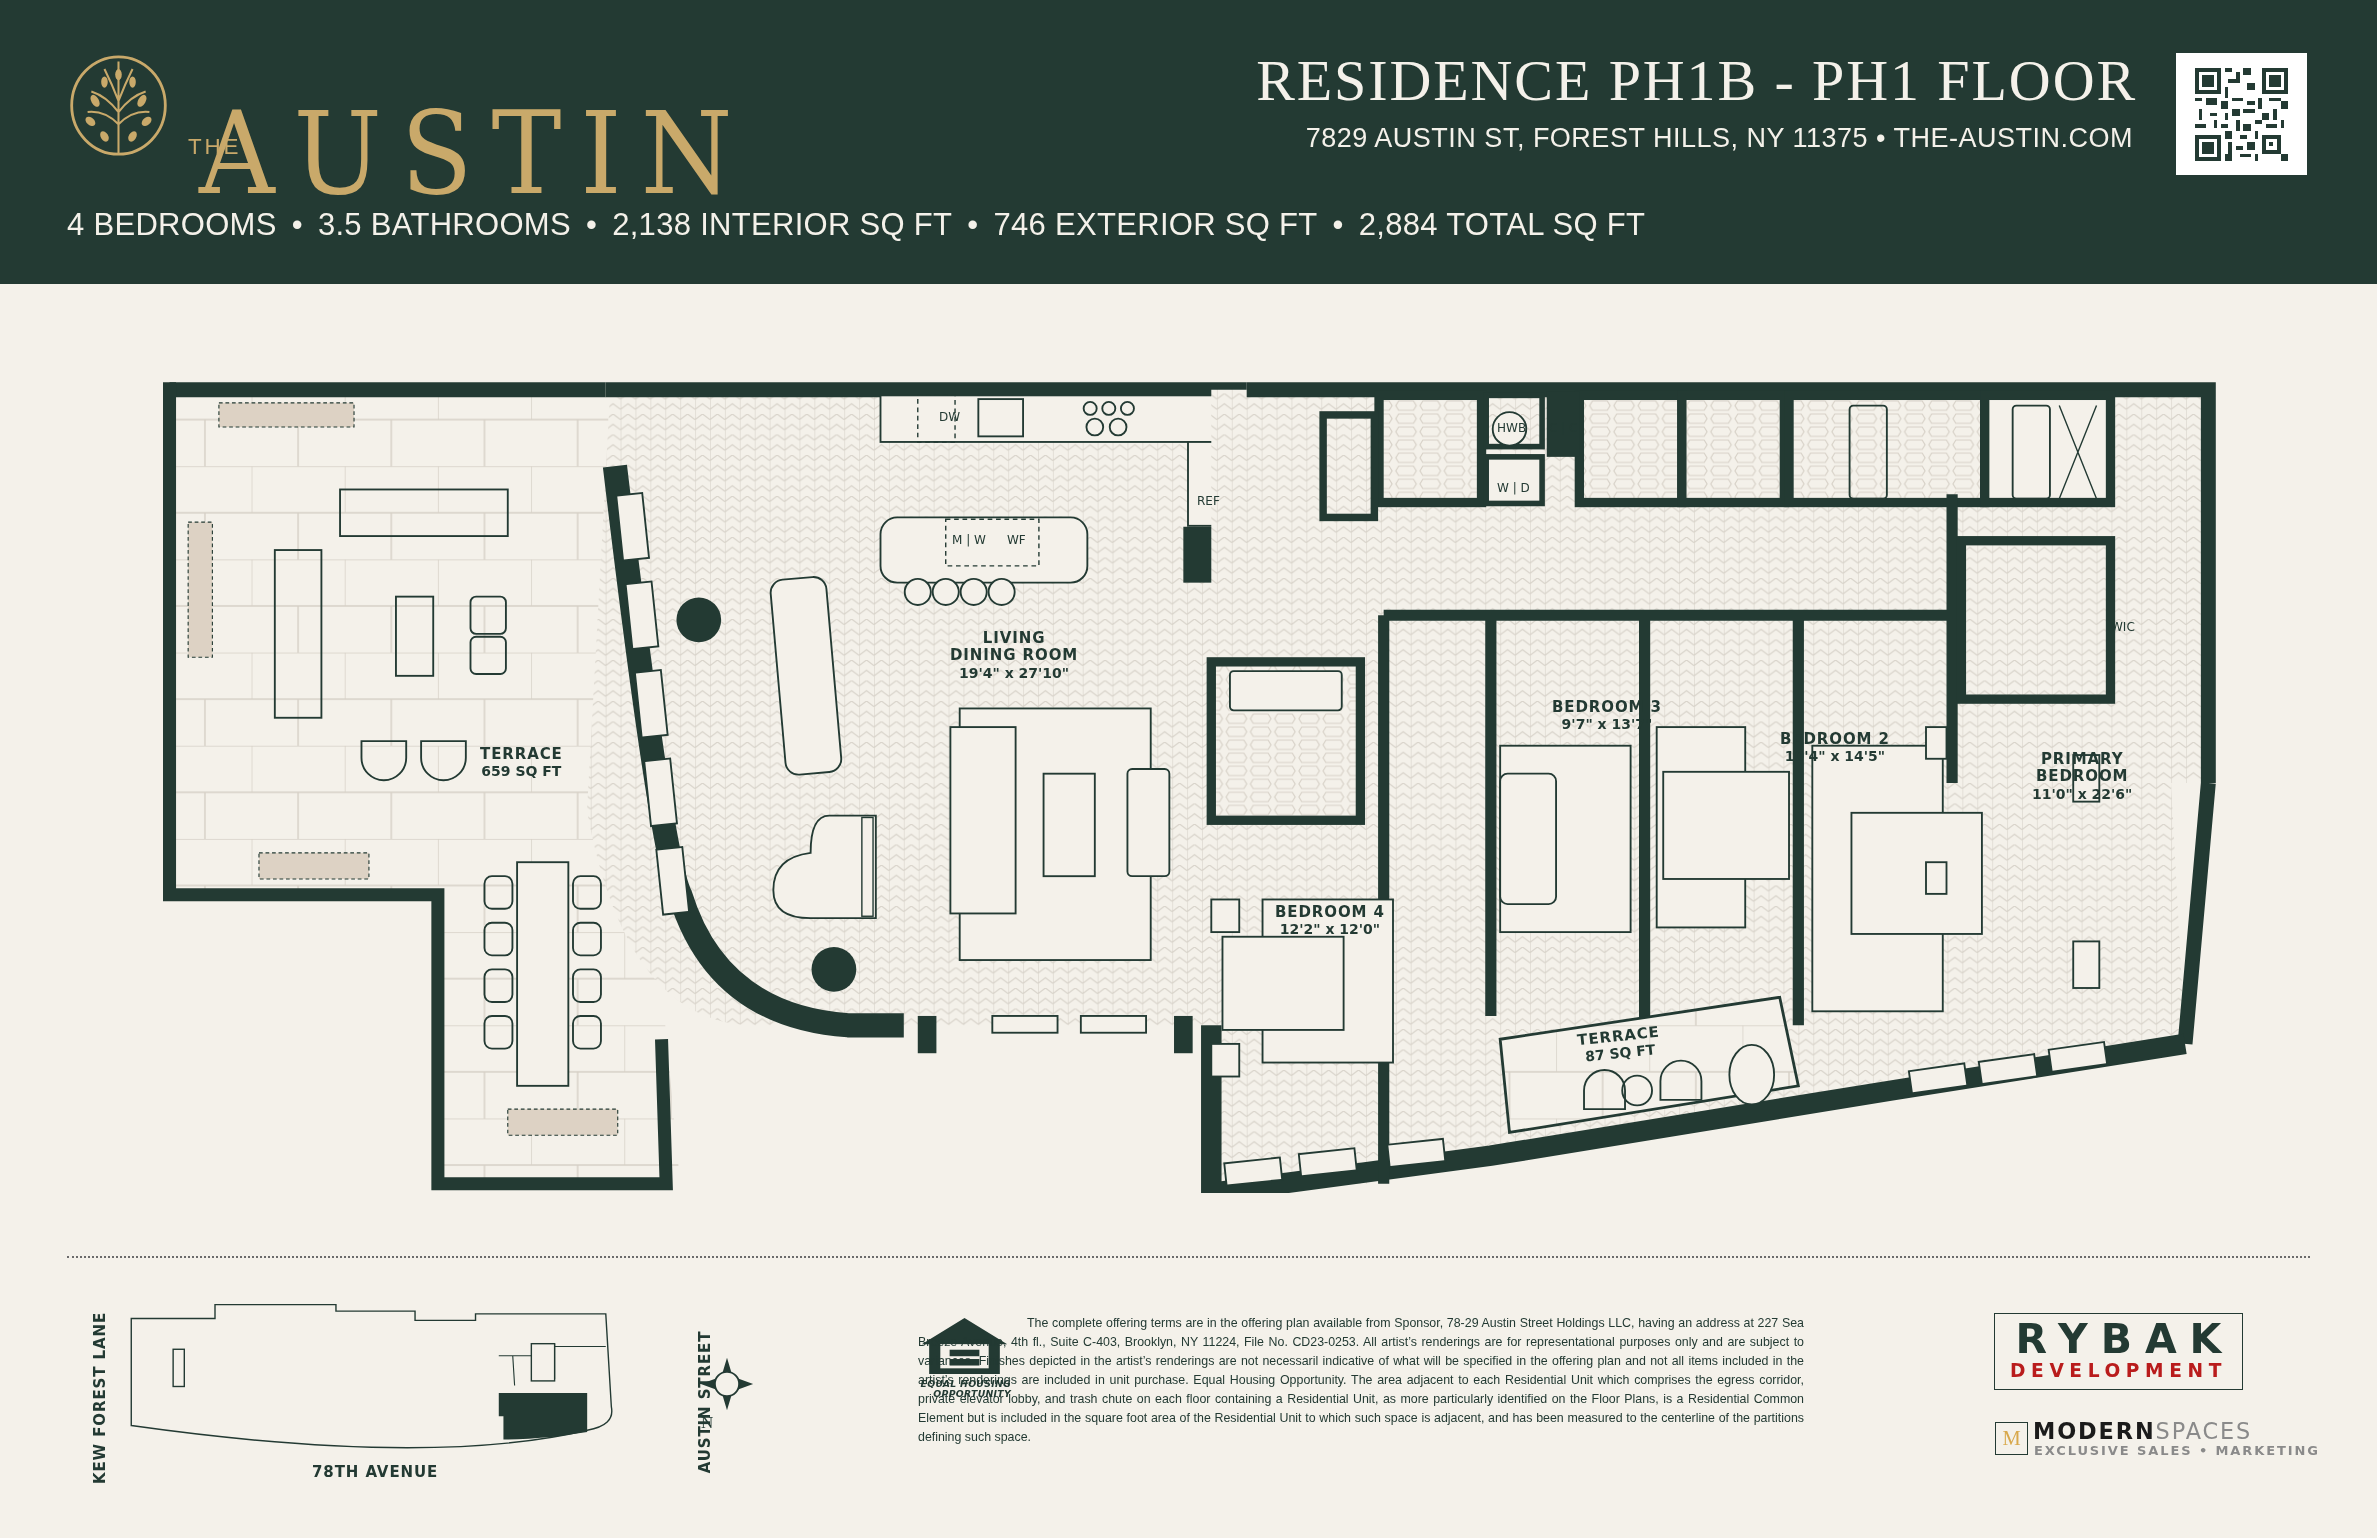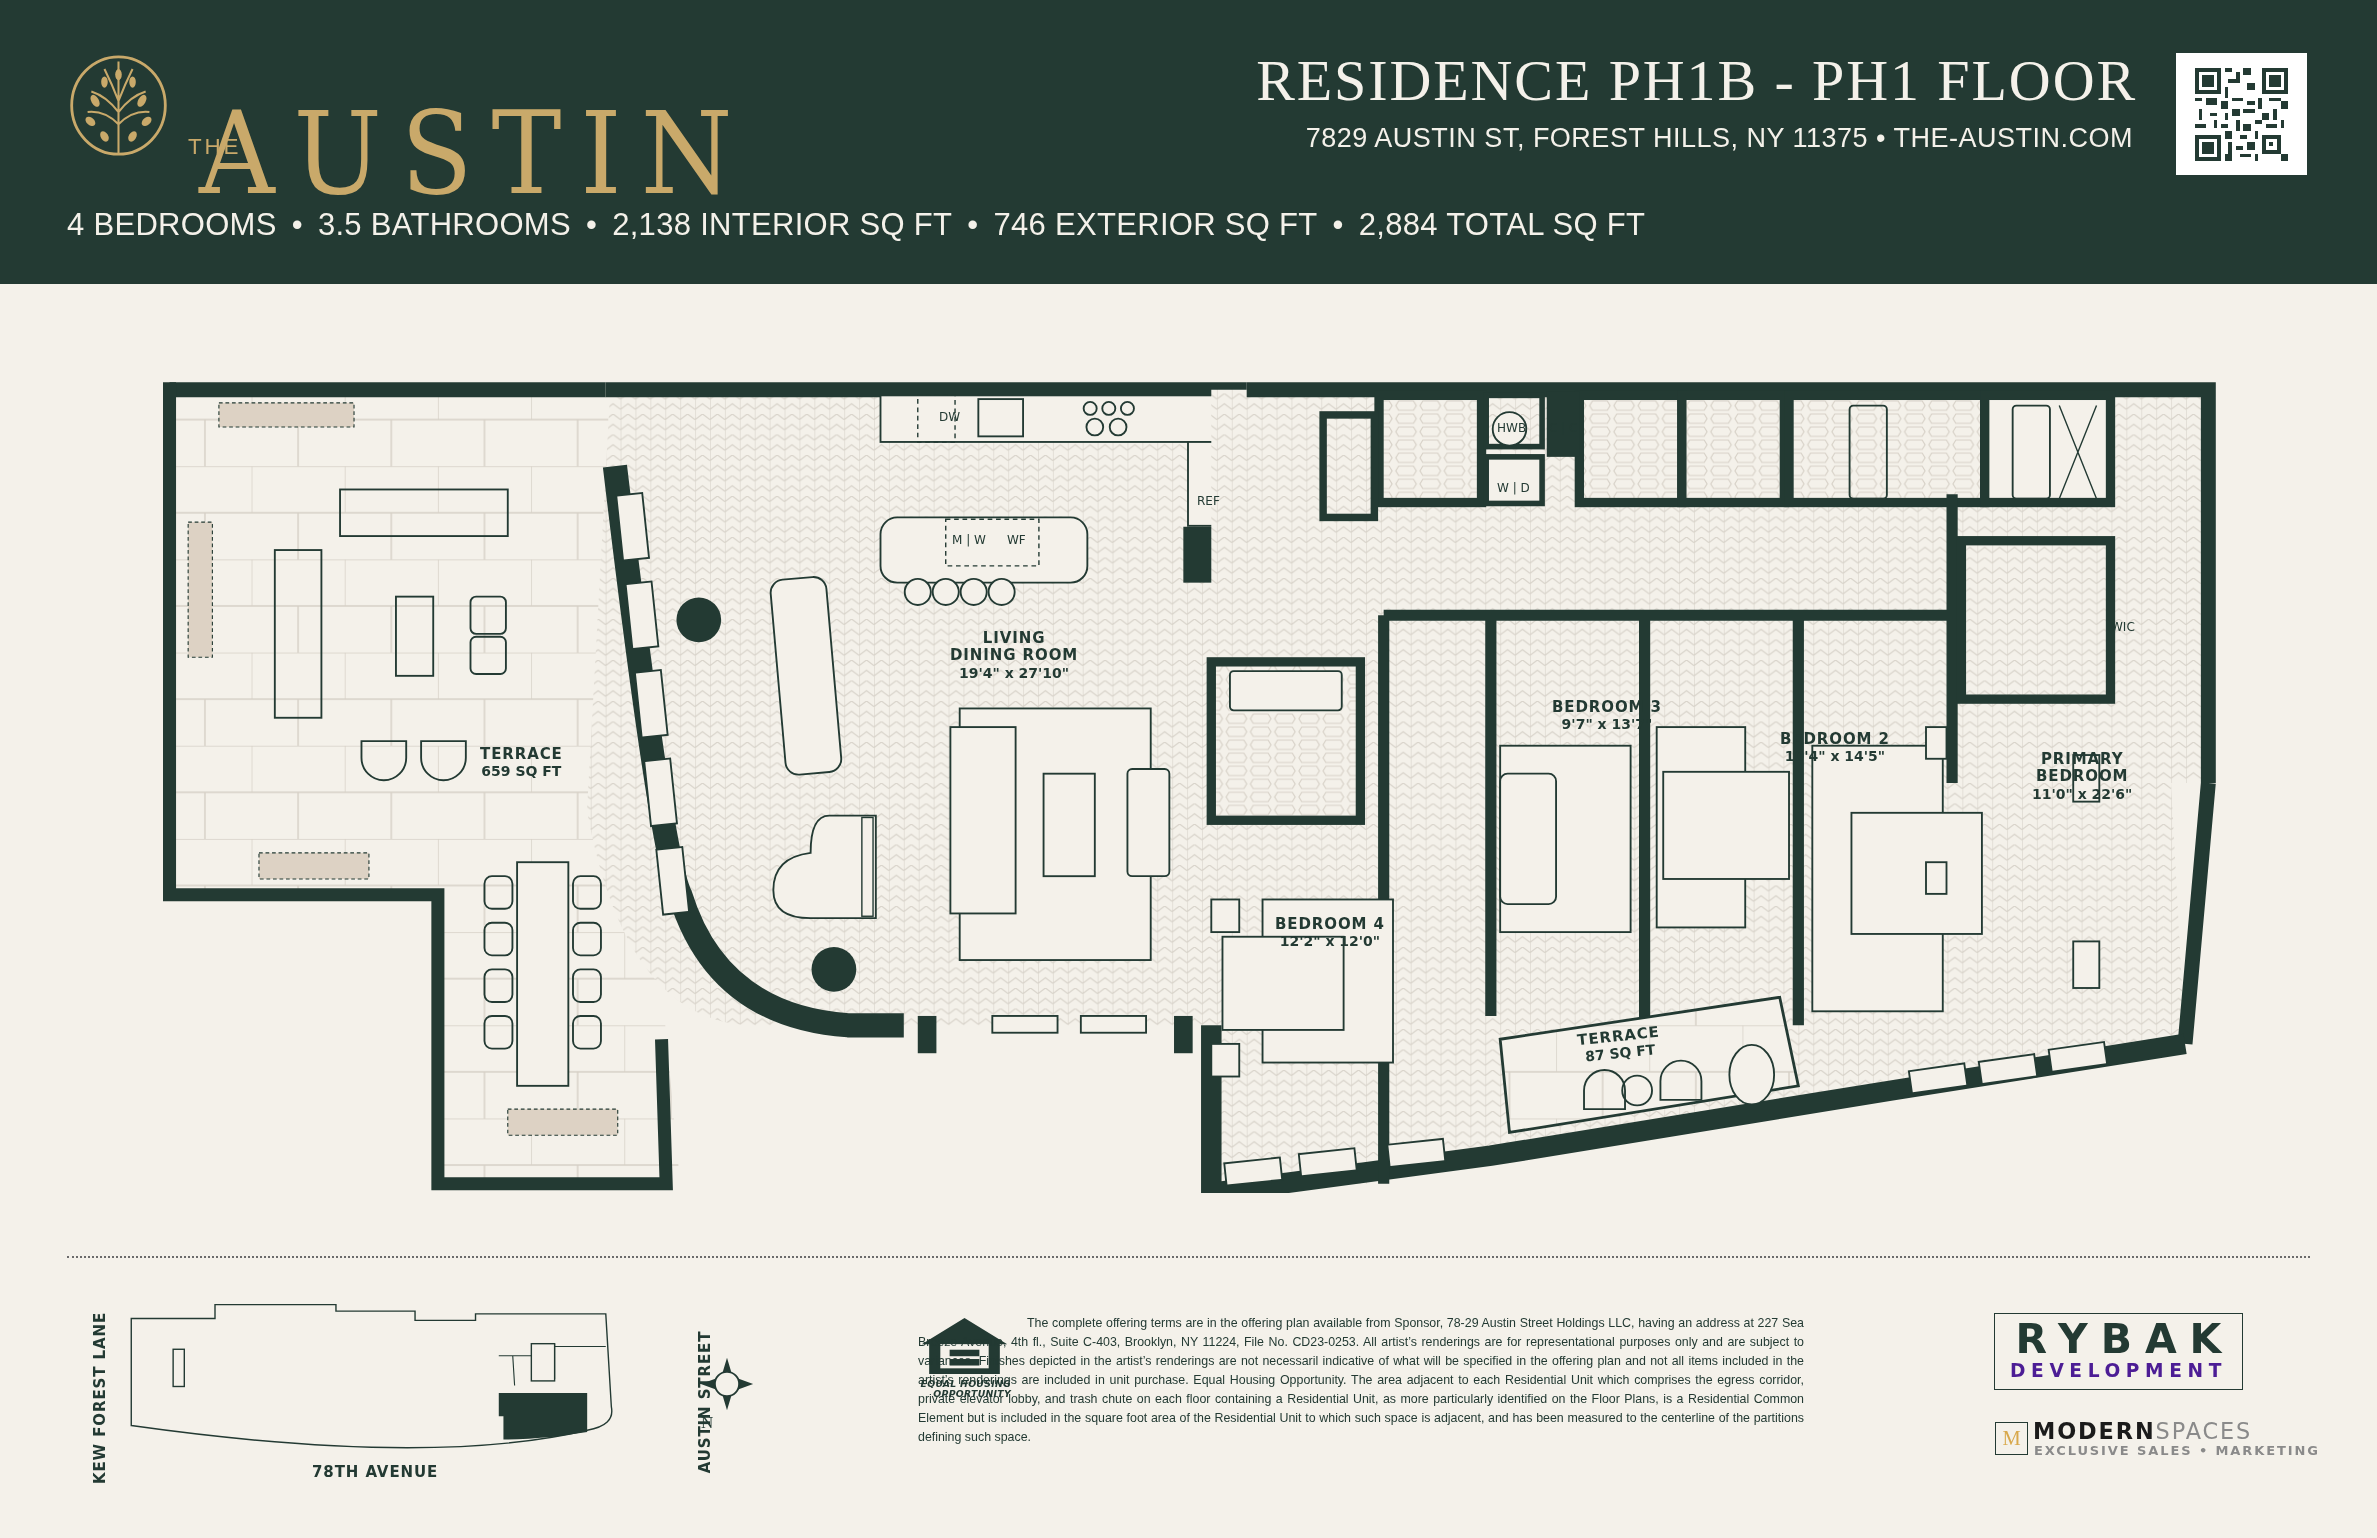--- a/index.html
+++ b/index.html
@@ -21,21 +21,21 @@
   .divider { position:absolute; left:67px; top:1256px; width:2243px; border-top:2.8px dotted #6b6b6b; }
   .keyplan { position:absolute; left:56px; top:1286px; width:746px; height:214px; }
   .street { position:absolute; font-family:"DejaVu Sans", sans-serif; font-weight:bold; font-size:15px; color:#233a33; letter-spacing:0.9px; white-space:nowrap; }
   .compass { position:absolute; left:699px; top:1356px; }
   .compass-n { position:absolute; left:701px; top:1413px; font-family:"Liberation Serif", serif; font-size:17px; color:#233a33; }
   .eho { position:absolute; left:918px; top:1316px; width:93px; text-align:right;font-style:italic; }
   .eho-text { font-family:"DejaVu Sans", sans-serif; font-weight:bold; font-size:9.3px; line-height:1.1; color:#233a33; letter-spacing:0.3px; }
   .disclaimer { position:absolute; left:918px; top:1314px; width:886px; font-size:12.4px; line-height:19px; color:#233a33; text-align:justify; text-indent:109px; }
   .rybak { position:absolute; left:1994px; top:1313px; width:247px; height:75px; border:1.9px solid #233a33; text-align:center; }
   .rybak-main { font-family:"DejaVu Sans", sans-serif; font-weight:bold; font-size:41px; letter-spacing:13px; line-height:43px; margin-top:3.7px; padding-left:13px; color:#233a33; }
-  .rybak-sub { font-family:"DejaVu Sans", sans-serif; font-weight:bold; font-size:18.6px; letter-spacing:5.6px; line-height:20.5px; color:#4c1d95; }
+  .rybak-sub { font-family:"DejaVu Sans", sans-serif; font-weight:bold; font-size:18.6px; letter-spacing:5.6px; line-height:20.5px; color:#b91c1c; }
   .ms { position:absolute; left:1995px; top:1421px; height:37px; }
   .ms-box { position:absolute; left:0; top:0.9px; width:31px; height:31px; border:1.9px solid #233a33; font-family:"Liberation Serif", serif; font-size:20.5px; color:#d8a84b; text-align:center; line-height:31px; }
   .ms-word { position:absolute; left:38px; top:-1.9px; white-space:nowrap; font-size:22.4px; letter-spacing:1.9px; line-height:24px;text-align:center; }
   .ms-word b { color:#1b1b1b; font-family:"DejaVu Sans", sans-serif; }
   .ms-word span { color:#8a8a8a; font-weight:normal; font-family:"DejaVu Sans", sans-serif; }
   .ms-tag { position:absolute; left:39px; top:22.4px; white-space:nowrap; font-size:13px; letter-spacing:1.9px; color:#8a8a8a; font-family:"DejaVu Sans", sans-serif; font-weight:bold; }
 </style>
 </head>
 <body>
 
@@ -290,21 +290,21 @@
   </div>
   <div class="room-label" style="left:1622px;top:358px;">
     <div>BEDROOM 2</div>
     <div class="dim">10'4" x 14'5"</div>
   </div>
   <div class="room-label" style="left:1874px;top:378px;">
     <div>PRIMARY</div>
     <div>BEDROOM</div>
     <div class="dim">11'0" x 22'6"</div>
   </div>
-  <div class="room-label" style="left:1117px;top:531px;margin-top:12px;">
+  <div class="room-label" style="left:1117px;top:531px;">
     <div>BEDROOM 4</div>
     <div class="dim">12'2" x 12'0"</div>
   </div>
   <div class="room-label" style="left:1420px;top:655px;transform:rotate(-6deg);">
     <div>TERRACE</div>
     <div class="dim">87 SQ FT</div>
   </div>
 
   <span class="fixture-label" style="left:781px;top:37px;">DW</span>
   <span class="fixture-label" style="left:1039px;top:121px;">REF</span>

